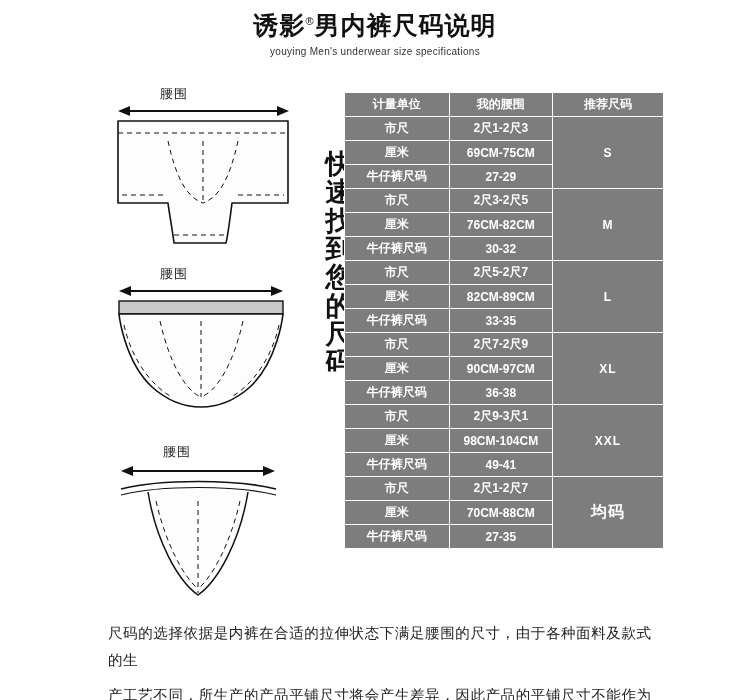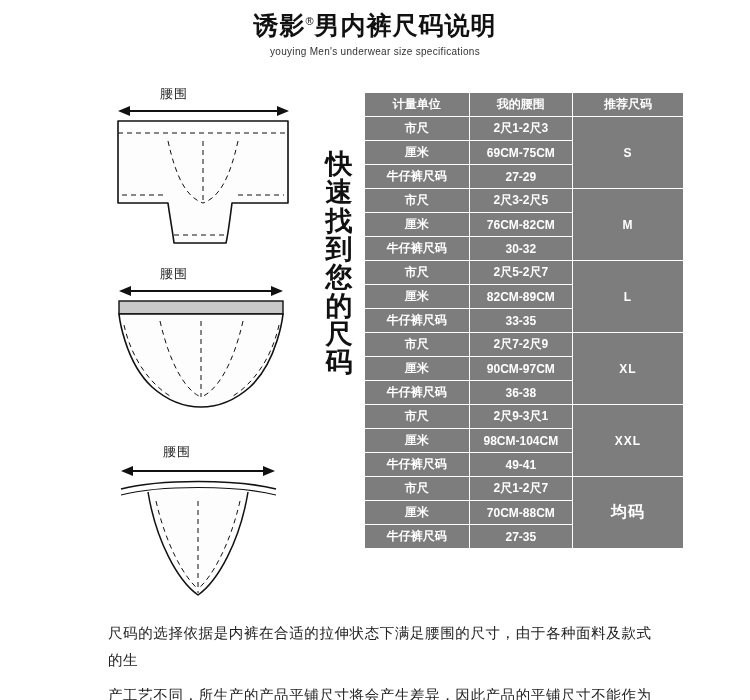--- a/index.html
+++ b/index.html
@@ -80,21 +80,21 @@
     line-height: 1.05;
     letter-spacing: 0px;
     color: #111;
     text-align: center;
   }
   .slogan span { display: block; }
 
   
   .table-wrap {
     position: absolute;
-    left: 364px;
+    left: 344px;
     top: 92px;
     width: 320px;
   }
   table.size-table {
     border-collapse: collapse;
     width: 320px;
     background: #7d7d7d;
     color: #ffffff;
   }
   table.size-table td, table.size-table th {

